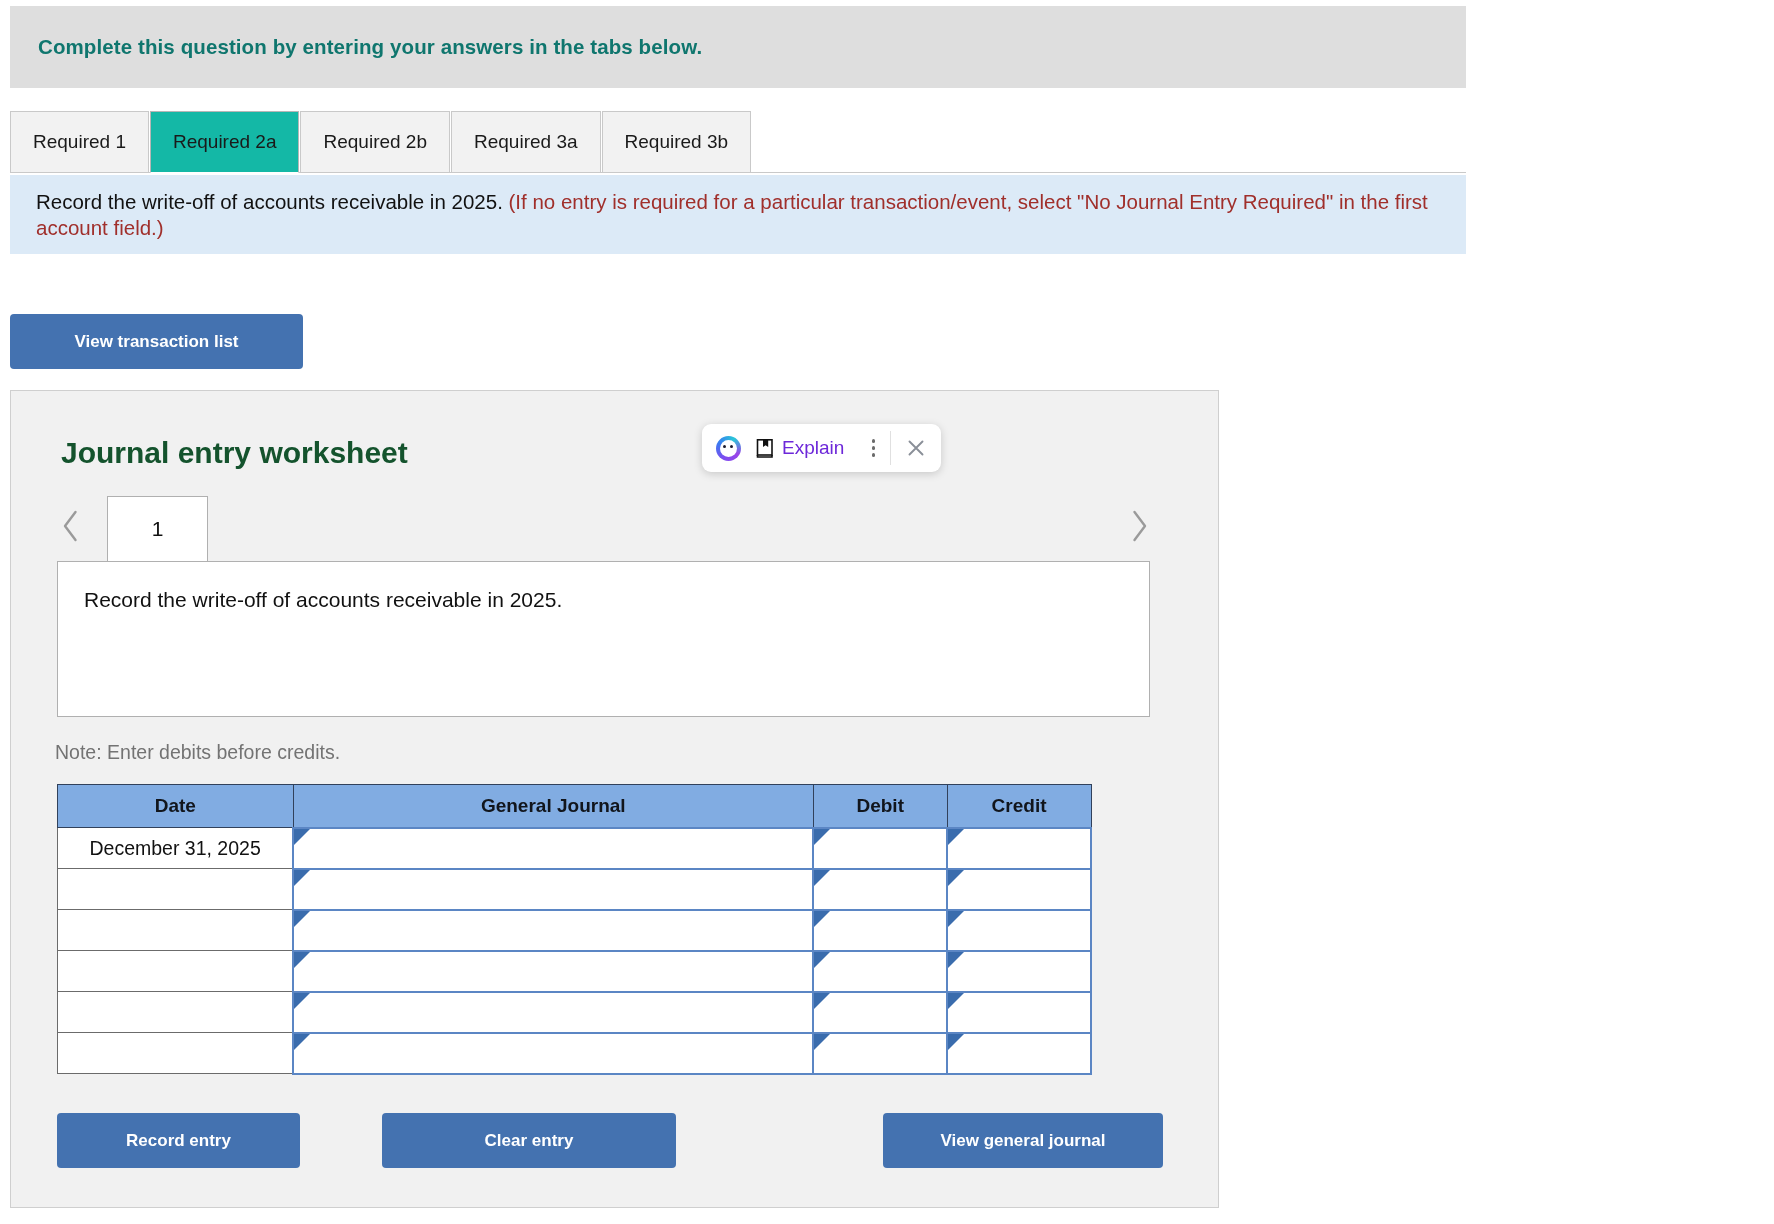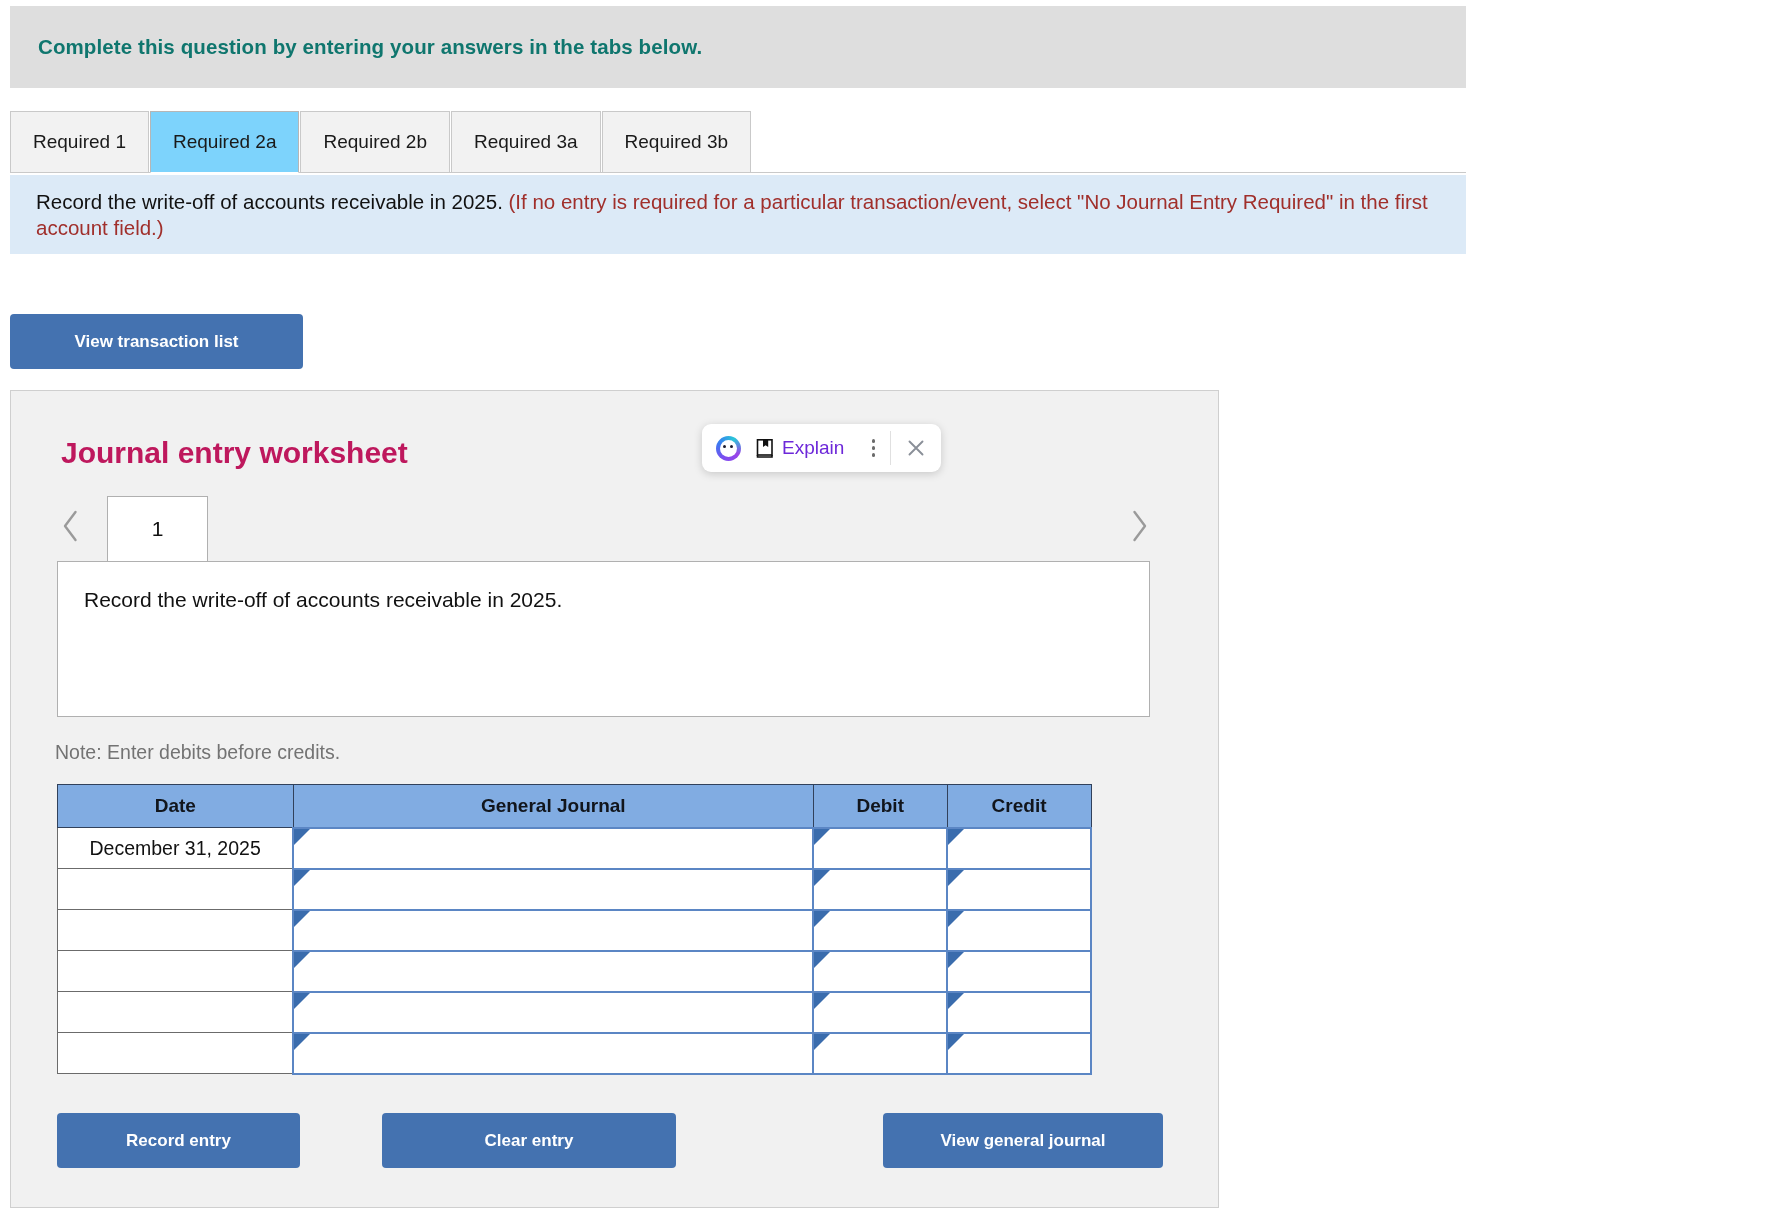--- a/index.html
+++ b/index.html
@@ -51,21 +51,21 @@
     display: flex;
     align-items: center;
     justify-content: center;
     padding: 0 22px;
     font-size: 19px;
     color: #1a1a1a;
     margin-right: 1px;
     cursor: pointer;
   }
   .tab.active {
-    background: #7dd3fc;
+    background: #14b8a6;
     border-color: #b6b6b6;
     border-bottom-color: #ffffff;
     position: relative;
     z-index: 3;
   }
   .tabs-underline {
     position: absolute;
     left: 10px;
     top: 172px;
     width: 1456px;
@@ -122,21 +122,21 @@
     height: 818px;
     background: #f1f1f1;
     border: 1px solid #cfcfcf;
   }
   .panel-title {
     position: absolute;
     left: 50px;
     top: 45px;
     font-size: 30px;
     font-weight: bold;
-    color: #be185d;
+    color: #14532d;
   }
 
   
   .explain-widget {
     position: absolute;
     left: 702px;
     top: 424px;
     height: 48px;
     background: #ffffff;
     border-radius: 9px;

